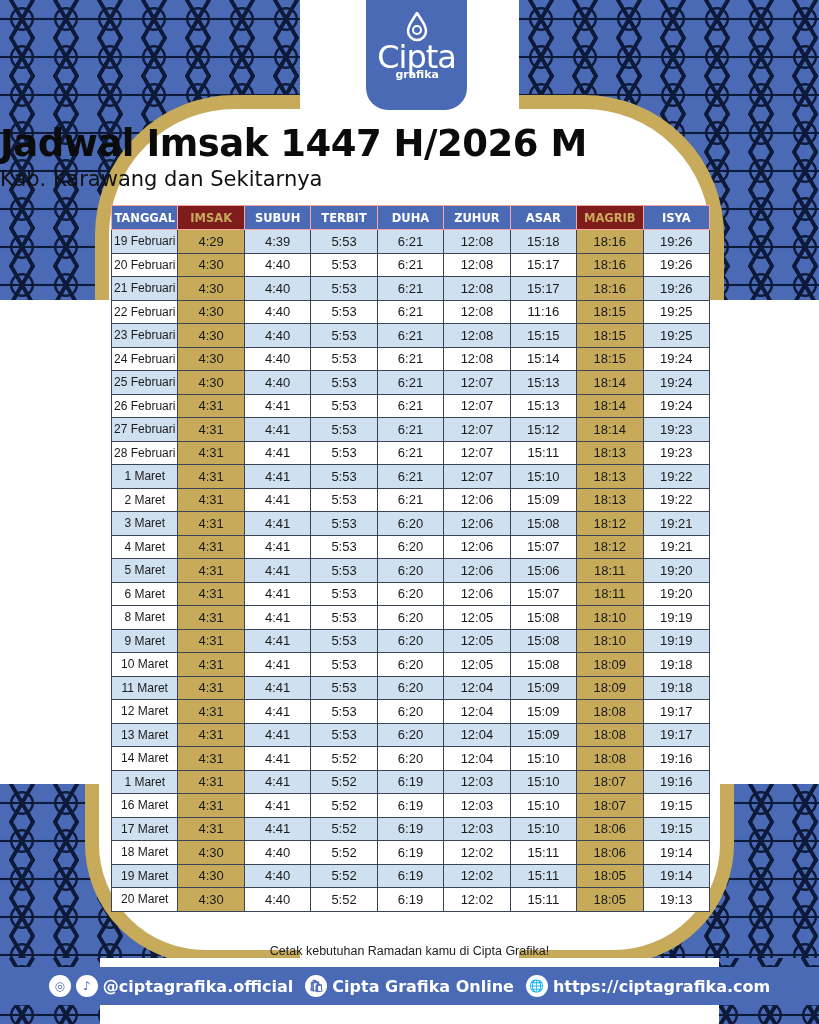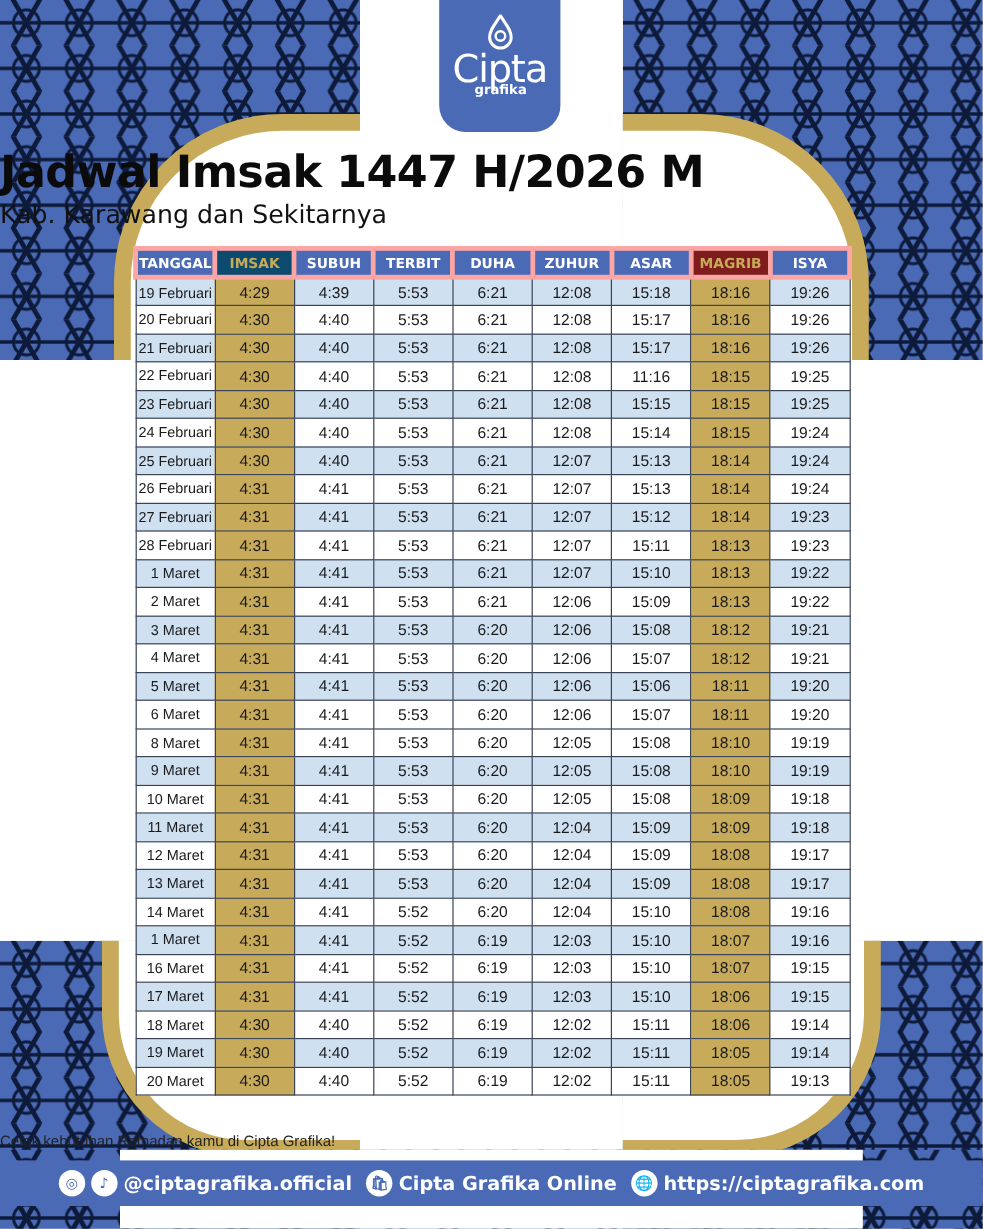--- a/index.html
+++ b/index.html
@@ -23,29 +23,29 @@
 .bl .cut{left:85px;bottom:60px;width:420px;height:420px;border-radius:0 0 0 120px}
 .br{right:0;bottom:0;height:240px}
 .br .cut{right:85px;bottom:60px;width:420px;height:420px;border-radius:0 0 120px 0}
 .logo{position:absolute;left:366px;top:0;width:101px;height:110px;background:#4a6ab5;border-radius:0 0 22px 22px;color:#fff;text-align:center}
 .logo .flame{display:block;margin:12px auto 0;width:26px;height:30px}
 .logo .name{display:block;font-family:"DejaVu Sans",sans-serif;font-weight:normal;font-size:32px;line-height:30px;letter-spacing:-1px}
 .logo .sub{display:block;font-family:"DejaVu Sans",sans-serif;font-weight:bold;font-size:11px;text-align:right;padding-right:28px;margin-top:-4px}
 .title{position:absolute;left:0;width:819px;top:122px;text-align:left;font-family:"DejaVu Sans",sans-serif;font-weight:bold;font-size:37px;letter-spacing:-0.5px;color:#0b0b0b}
 .subtitle{position:absolute;left:0;width:819px;top:167px;text-align:left;font-family:"DejaVu Sans",sans-serif;font-size:21px;color:#111}
 table{position:absolute;left:111px;top:205px;width:599px;border-collapse:collapse;table-layout:fixed}
-th{height:24px;background:#4a6ab5;color:#fff;font-family:"DejaVu Sans",sans-serif;font-size:11.5px;font-weight:bold;border:4px solid #fca5a5}
-th.imsak{background:#0c4a6e;color:#c7ab5a}
+th{height:24px;background:#4a6ab5;color:#fff;font-family:"DejaVu Sans",sans-serif;font-size:11.5px;font-weight:bold;border:1px solid #fca5a5}
+th.imsak{background:#7f1d1d;color:#c7ab5a}
 th.magrib{background:#7f1d1d;color:#c7ab5a}
 td{height:23.5px;text-align:center;font-size:13px;color:#1a1a1a;border:1px solid #3a4456}
 td.date{font-size:12px}
 tr.odd td{background:#cfe0f1}
 tr.even td{background:#fff}
 tr td.gold{background:#c7ab5a !important}
-.tagline{position:absolute;left:0;width:819px;top:944px;font-size:12.5px;color:#222}
+.tagline{position:absolute;left:0;width:819px;top:944px;text-align:center;font-size:12.5px;color:#222}
 .footer{position:absolute;left:0;top:967px;width:819px;height:38px;background:#4a6ab5;display:flex;align-items:center;justify-content:center;gap:12px;color:#fff;font-family:"DejaVu Sans",sans-serif;font-weight:bold;font-size:16px}
 .fbg{position:absolute;left:0;top:958px;width:819px;height:66px;overflow:hidden}
 .fbg .pattern{inset:0}
 .fbg .mid{position:absolute;left:100px;right:100px;top:0;height:66px;background:#fff}
 .ic{width:22px;height:22px;border-radius:50%;background:#fff;color:#4a6ab5;display:inline-flex;align-items:center;justify-content:center;font-size:12px}
 .grp{display:flex;align-items:center;gap:5px}
 </style>
 </head>
 <body>
 

